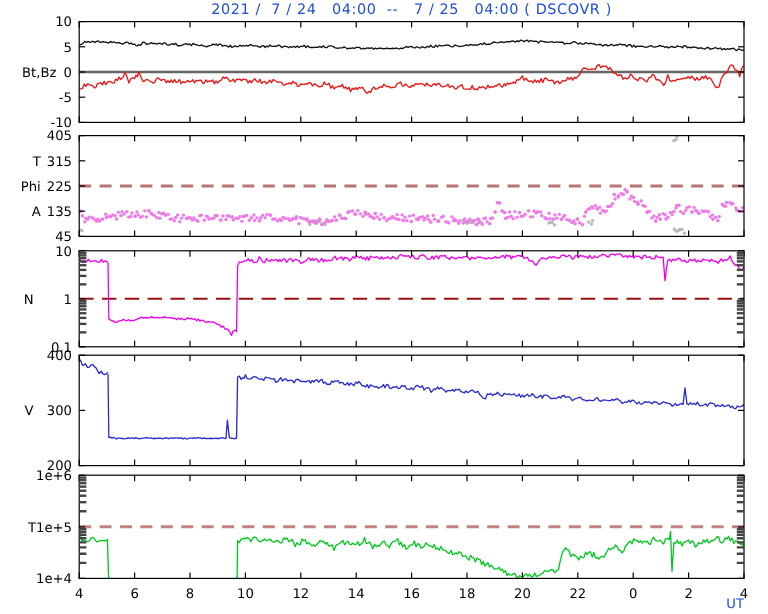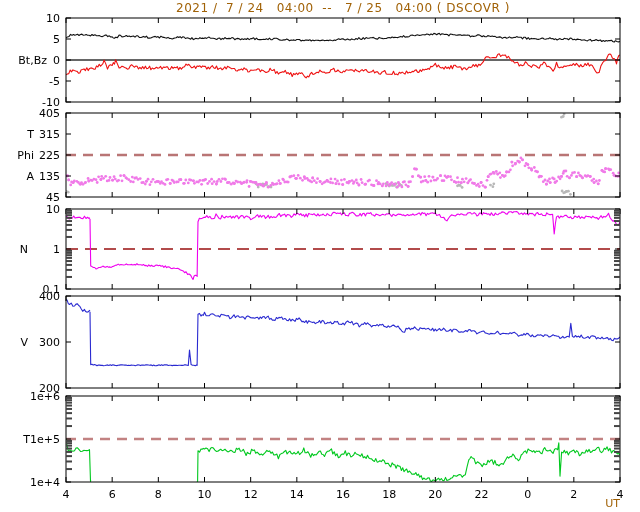--- a/index.html
+++ b/index.html
@@ -1,17 +1,17 @@
 <!DOCTYPE html>
 <html><head>
 <meta charset="utf-8">
 <style>
   html,body{margin:0;padding:0;background:#ffffff;}
   .figure{position:relative;width:640px;height:512px;background:#ffffff;overflow:hidden;
-          font-family:"DejaVu Sans",sans-serif;color:#a16207;}
+          font-family:"DejaVu Sans",sans-serif;color:#1d4ed8;}
   .plot-title{position:absolute;top:1px;left:66px;width:554px;text-align:center;
               font-size:12px;letter-spacing:0.5px;white-space:pre;}
   .x-axis-label{position:absolute;top:497px;left:66px;width:554px;text-align:right;font-size:11px;}
   svg{position:absolute;top:0;left:0;}
   svg text{font-family:"DejaVu Sans",sans-serif;font-size:11px;fill:#000;}
 </style>
 </head>
 <body>
 
 <div class="figure">

